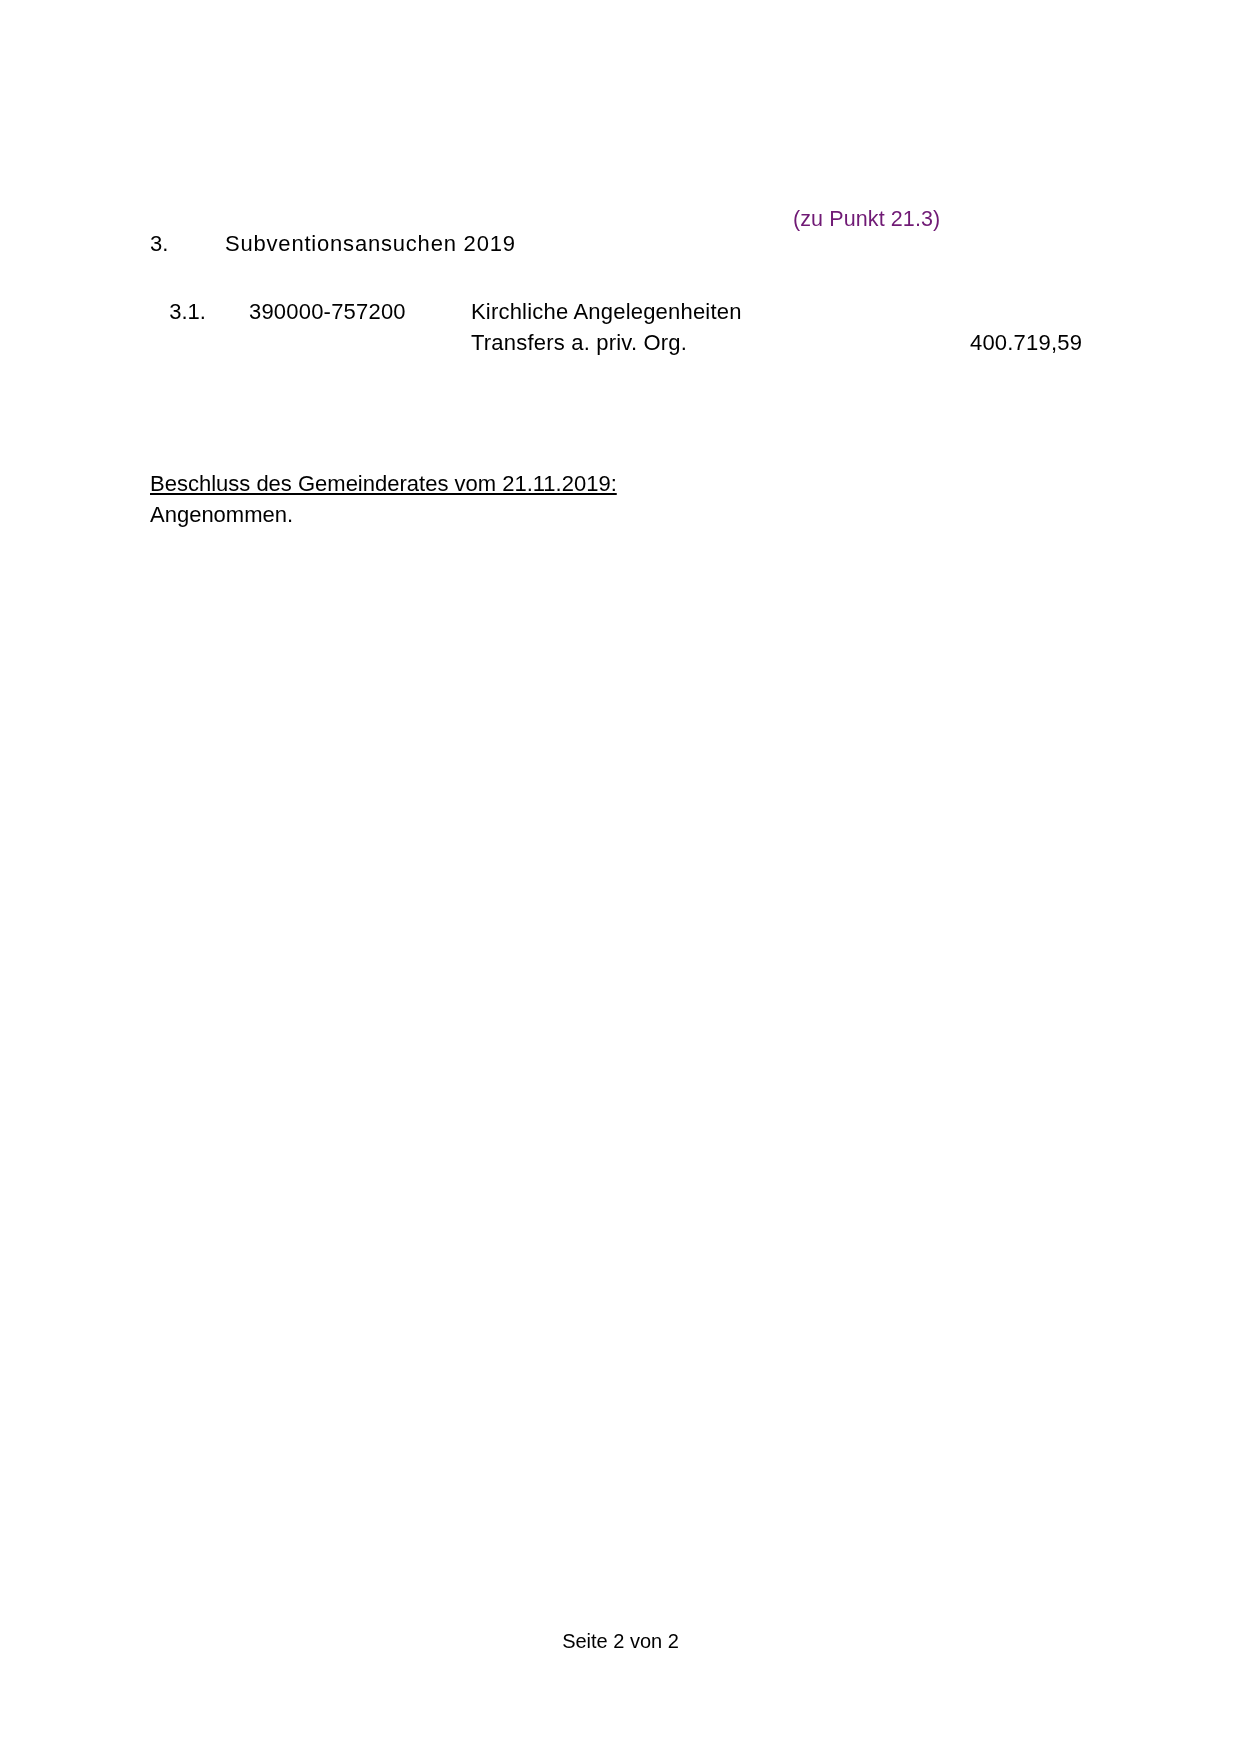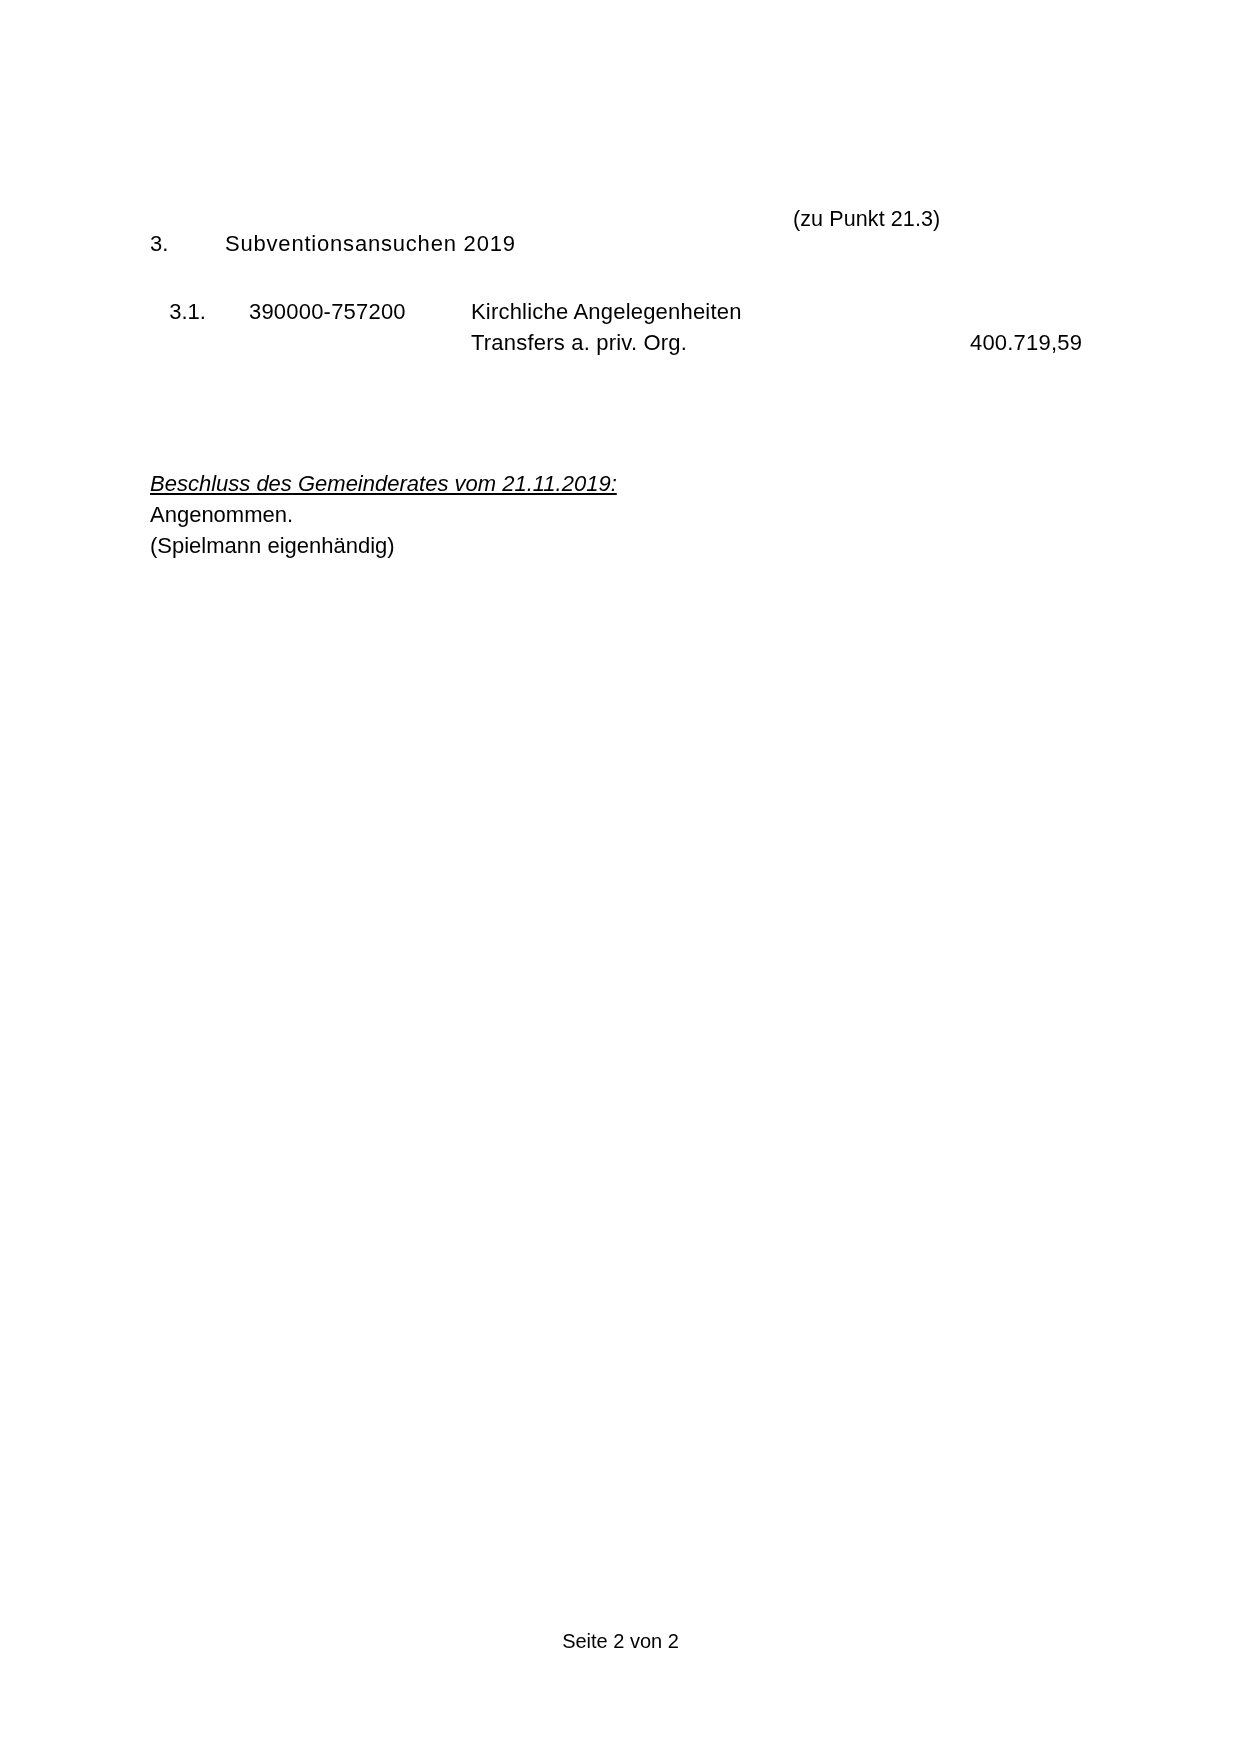--- a/index.html
+++ b/index.html
@@ -20,21 +20,21 @@
     inset: 0;
     background: #ffffff;
   }
 
   
   .ref-note {
     position: absolute;
     left: 793px;
     top: 207px;
     font-size: 21.5px;
-    color: #000000;
+    color: #701a75;
     white-space: nowrap;
     letter-spacing: 0.1px;
   }
 
   
   .section-row {
     position: absolute;
     left: 150px;
     top: 231px;
     width: 1000px;
@@ -89,21 +89,20 @@
   .decision {
     position: absolute;
     left: 150px;
     top: 468px;
     font-size: 22px;
     line-height: 31px;
   }
   .decision-title {
     text-decoration: underline;
     text-underline-offset: 2px;
-    font-style: italic;
   }
   .decision-line { display: block; }
 
   
   .footer {
     position: absolute;
     left: 0;
     right: 0;
     top: 1630px;
     text-align: center;
@@ -133,18 +132,17 @@
       <span class="item-num"></span>
       <span class="item-account"></span>
       <span class="item-desc">Transfers a. priv. Org.</span>
       <span class="item-amount">400.719,59</span>
     </div>
   </div>
 
   <div class="decision">
     <span class="decision-line decision-title">Beschluss des Gemeinderates vom 21.11.2019:</span>
     <span class="decision-line">Angenommen.</span>
-    <span class="decision-line">(Spielmann eigenhändig)</span>
   </div>
 
   <div class="footer">Seite 2 von 2</div>
 
 </div>
 
 </body></html>

